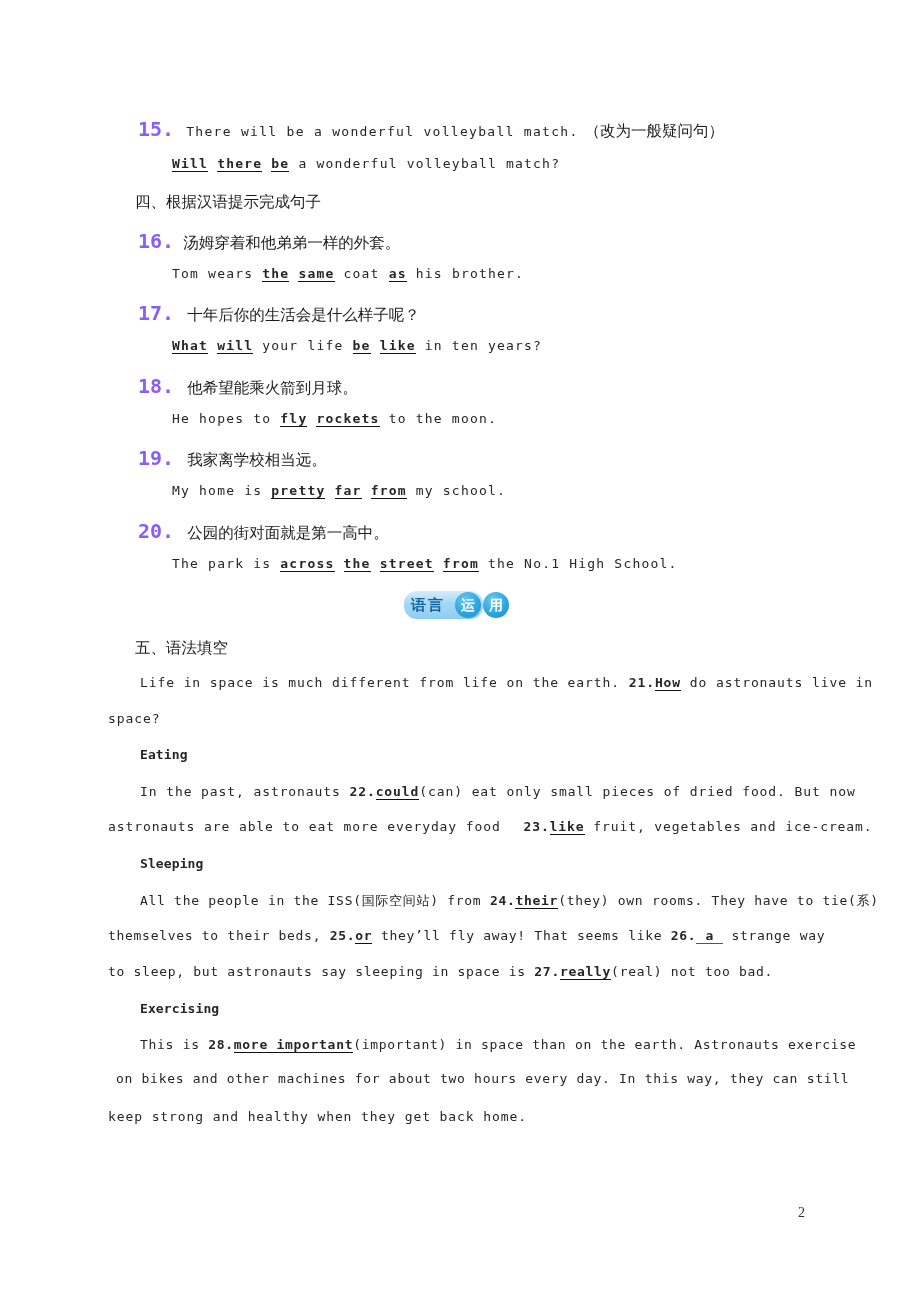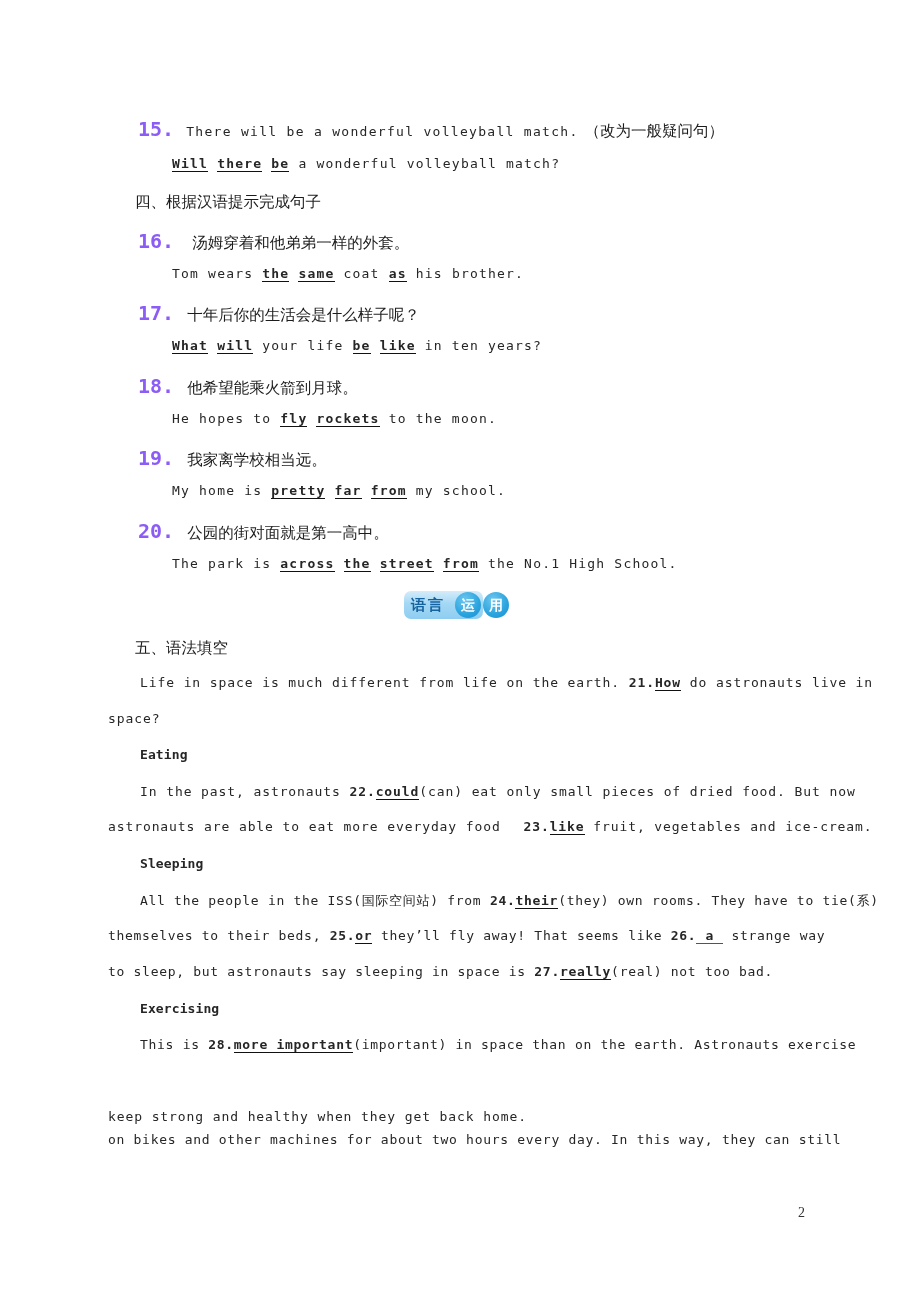--- a/index.html
+++ b/index.html
@@ -57,21 +57,21 @@
   .badge-wrap {
     position: absolute;
     left: 404px;
     top: 590px;
     height: 30px;
     display: flex;
     align-items: center;
   }
   .badge-plate {
     height: 28px;
-    border-radius: 7px;
+    border-radius: 13px;
     background: linear-gradient(180deg,#d5ecfa 0%, #a4d8f4 45%, #8ecdf1 100%);
     display: flex;
     align-items: center;
     padding: 0 38px 0 7px;
     box-sizing: border-box;
     position: relative;
   }
   .badge-plate .plate-text {
     font-family: "DejaVu Sans", "Liberation Sans", sans-serif;
     font-size: 15px;
@@ -125,21 +125,21 @@
     <span class="qnum">15.</span>
     <span class="mono" style="margin-left:8px; letter-spacing:1.3px;">There will be a wonderful volleyball match.</span>
     <span class="cjk" style="margin-left:2px;">（改为一般疑问句）</span>
   </div>
   <div class="row a-line mono" style="top:156px; letter-spacing:1.2px;" id="ans15"><span class="ans" style="text-decoration: none; border-bottom: 1.4px solid rgb(17, 17, 17); font-weight: bold;">Will</span><span> </span><span class="ans" style="text-decoration: none; border-bottom: 1.4px solid rgb(17, 17, 17); font-weight: bold;">there</span><span> </span><span class="ans" style="text-decoration: none; border-bottom: 1.4px solid rgb(17, 17, 17); font-weight: bold;">be</span><span> a wonderful volleyball match?</span></div>
 
   <div class="row sec-line cjk" style="top:192px;">四、根据汉语提示完成句子</div>
 
   <div class="row q-line" style="top:229px;">
     <span class="qnum">16.</span>
-    <span class="cjk" style="margin-left:14px;">汤姆穿着和他弟弟一样的外套。</span>
+    <span class="cjk" style="margin-left:5px;">汤姆穿着和他弟弟一样的外套。</span>
   </div>
   <div class="row a-line mono" style="top:266px; letter-spacing:1.2px;" id="ans16"><span>Tom wears </span><span class="ans" style="text-decoration: none; border-bottom: 1.4px solid rgb(17, 17, 17); font-weight: bold;">the</span><span> </span><span class="ans" style="text-decoration: none; border-bottom: 1.4px solid rgb(17, 17, 17); font-weight: bold;">same</span><span> coat </span><span class="ans" style="text-decoration: none; border-bottom: 1.4px solid rgb(17, 17, 17); font-weight: bold;">as</span><span> his brother.</span></div>
 
   <div class="row q-line" style="top:301px;">
     <span class="qnum">17.</span>
     <span class="cjk" style="margin-left:9px;">十年后你的生活会是什么样子呢？</span>
   </div>
   <div class="row a-line mono" style="top:338px; letter-spacing:1.2px;" id="ans17"><span class="ans" style="text-decoration: none; border-bottom: 1.4px solid rgb(17, 17, 17); font-weight: bold;">What</span><span> </span><span class="ans" style="text-decoration: none; border-bottom: 1.4px solid rgb(17, 17, 17); font-weight: bold;">will</span><span> your life </span><span class="ans" style="text-decoration: none; border-bottom: 1.4px solid rgb(17, 17, 17); font-weight: bold;">be</span><span> </span><span class="ans" style="text-decoration: none; border-bottom: 1.4px solid rgb(17, 17, 17); font-weight: bold;">like</span><span> in ten years?</span></div>
 
   <div class="row q-line" style="top:374px;">
@@ -177,18 +177,18 @@
   <div class="row g-indent mono" style="top:784px; letter-spacing:0.9px;" id="g-s0-l0"><span>In the past, astronauts </span><span style="font-weight: bold;">22.</span><span class="ans" style="text-decoration: none; border-bottom: 1.4px solid rgb(17, 17, 17); font-weight: bold;">could</span><span>(can) eat only small pieces of dried food. But now</span></div>
   <div class="row g-flush  mono" style="top:819px; letter-spacing:0.9px;" id="g-s0-l1"><span>astronauts are able to eat more everyday food </span><span style="font-weight: bold; margin-left: 14px;">23.</span><span class="ans" style="text-decoration: none; border-bottom: 1.4px solid rgb(17, 17, 17); font-weight: bold;">like</span><span> fruit, vegetables and ice-cream.</span></div>
 
   <div class="row g-head mono" style="top:856px;">Sleeping</div>
   <div class="row g-indent mono" style="top:892px; letter-spacing:0.7px;" id="g-s1-l0"><span>All the people in the ISS(国际空间站) from </span><span style="font-weight: bold;">24.</span><span class="ans" style="text-decoration: none; border-bottom: 1.4px solid rgb(17, 17, 17); font-weight: bold;">their</span><span>(they) own rooms. They have to tie(系)</span></div>
   <div class="row g-flush  mono" style="top:928px; letter-spacing:0.7px;" id="g-s1-l1"><span>themselves to their beds, </span><span style="font-weight: bold;">25.</span><span class="ans" style="text-decoration: none; border-bottom: 1.4px solid rgb(17, 17, 17); font-weight: bold;">or</span><span> they’ll fly away! That seems like </span><span style="font-weight: bold;">26.</span><span class="blank-wide">a</span><span> strange way</span></div>
   <div class="row g-flush  mono" style="top:964px; letter-spacing:0.7px;" id="g-s1-l2"><span>to sleep, but astronauts say sleeping in space is </span><span style="font-weight: bold;">27.</span><span class="ans" style="text-decoration: none; border-bottom: 1.4px solid rgb(17, 17, 17); font-weight: bold;">really</span><span>(real) not too bad.</span></div>
 
   <div class="row g-head mono" style="top:1001px;">Exercising</div>
   <div class="row g-indent mono" style="top:1037px; letter-spacing:0.7px;" id="g-s2-l0"><span>This is </span><span style="font-weight: bold;">28.</span><span class="ans" style="text-decoration: none; border-bottom: 1.4px solid rgb(17, 17, 17); font-weight: bold;">more important</span><span>(important) in space than on the earth. Astronauts exercise</span></div>
-  <div class="row g-flush  mono" style="top:1132px; letter-spacing:0.7px;" id="g-s2-l1"><span>on bikes and other machines for about two hours every day. In this way, they can still</span></div>
+  <div class="row g-flush  mono" style="top:1071px; letter-spacing:0.7px;margin-left:8px;" id="g-s2-l1"><span>on bikes and other machines for about two hours every day. In this way, they can still</span></div>
   <div class="row g-flush  mono" style="top:1109px; letter-spacing:0.9px;" id="g-s2-l2"><span>keep strong and healthy when they get back home.</span></div>
 
   <div class="page-num">2</div>
 
 </div>
 
 </body></html>

